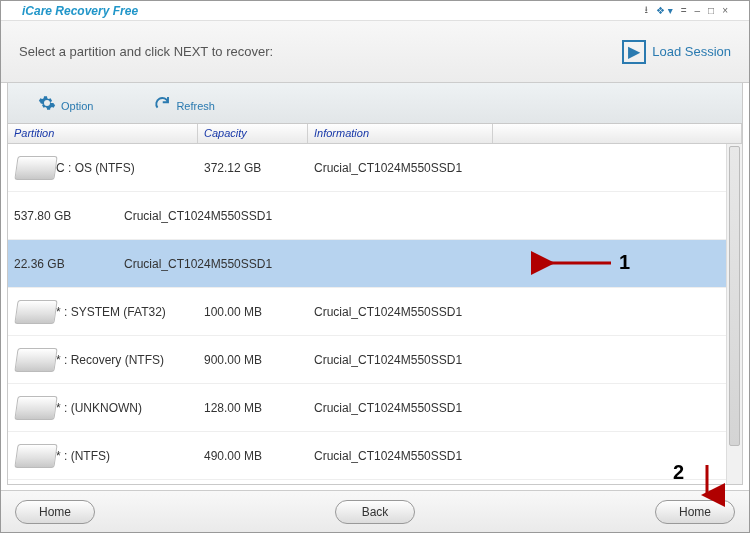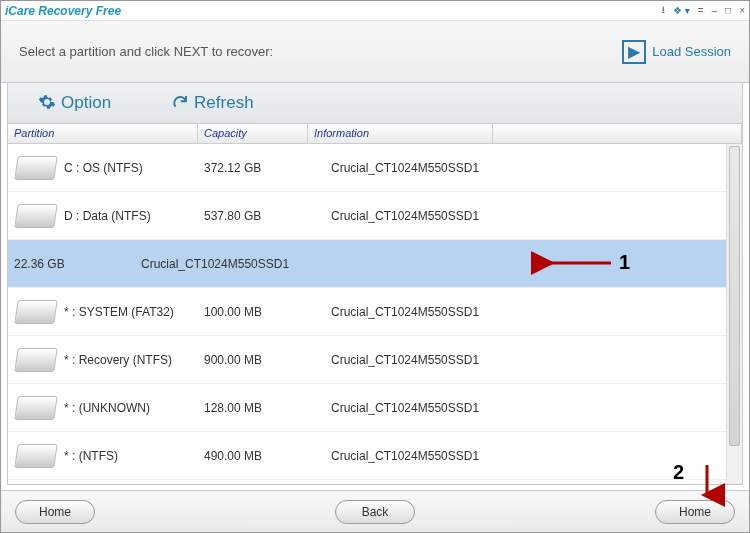--- a/index.html
+++ b/index.html
@@ -11,21 +11,21 @@
     height: 533px;
     border: 1px solid #999;
     position: relative;
     overflow: hidden;
   }
   .titlebar {
     height: 20px;
     background: #fff;
     display: flex;
     align-items: center;
-    padding: 0 4px;
+    padding: 0 21px;
     border-bottom: 1px solid #e0e0e0;
   }
   .titlebar .title {
     color: #2196c9;
     font-style: italic;
     font-weight: bold;
     font-size: 12px;
     flex: 1;
   }
   .titlebar .win-controls {
@@ -71,24 +71,24 @@
     display: flex;
     align-items: center;
     padding: 0 30px;
     gap: 60px;
     margin: 0 6px;
     border-left:1px solid #c9c9c9;
     border-right:1px solid #c9c9c9;
   }
   .tool-btn {
     display: flex;
-    align-items: flex-start;
+    align-items: flex-end;
     gap: 5px;
     color: #2a7ab0;
-    font-size: 17px;
+    font-size: 11px;
     cursor: pointer;
   }
   .gear-icon, .refresh-icon {
     width: 18px; height: 18px;
     display:flex; align-items:center; justify-content:center;
   }
   .gear-icon svg, .refresh-icon svg { width:18px; height:18px; }
   .table-wrap {
     margin: 0 6px;
     border: 1px solid #c9c9c9;
@@ -134,25 +134,24 @@
     height: 48px;
     border-bottom: 1px solid #eee;
     font-size: 12px;
     color: #333;
   }
   .row.selected { background: #b7d3ef; }
   .row .cell-part {
     width: 190px;
     display: flex;
     align-items: center;
-    gap: 8px;
     padding-left: 8px;
   }
   .row .cell-cap { width: 110px; padding-left:6px;}
-  .row .cell-info { width: 185px; padding-left:6px;margin-left:17px;}
+  .row .cell-info { width: 185px; padding-left:6px;}
   .drive-icon {
     width: 40px; height: 24px;
     transform: skewX(-8deg);
     background: linear-gradient(#fff,#e0e0e0 60%,#c8c8c8);
     border:1px solid #bbb;
     border-radius: 3px;
   }
   .footer {
     position: absolute;
     left:0; right:0; bottom:0;
@@ -241,24 +240,20 @@
   <div class="scroll-area" id="rows">
       <div class="row">
         <div class="cell-part">
           <div class="drive-icon"></div>
           <span>C : OS (NTFS)</span>
         </div>
         <div class="cell-cap">372.12 GB</div>
         <div class="cell-info">Crucial_CT1024M550SSD1</div>
       </div>
       <div class="row">
-        <div class="cell-part">
-          <div class="drive-icon"></div>
-          <span>D : Data (NTFS)</span>
-        </div>
         <div class="cell-cap">537.80 GB</div>
         <div class="cell-info">Crucial_CT1024M550SSD1</div>
       </div>
       <div class="row selected">
         <div class="cell-cap">22.36 GB</div>
         <div class="cell-info">Crucial_CT1024M550SSD1</div>
       </div>
       <div class="row">
         <div class="cell-part">
           <div class="drive-icon"></div>

